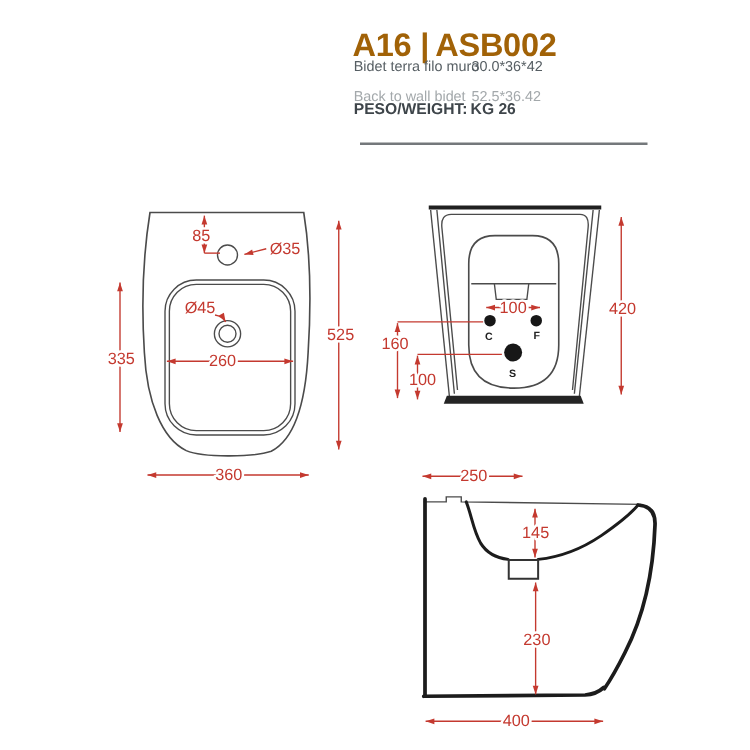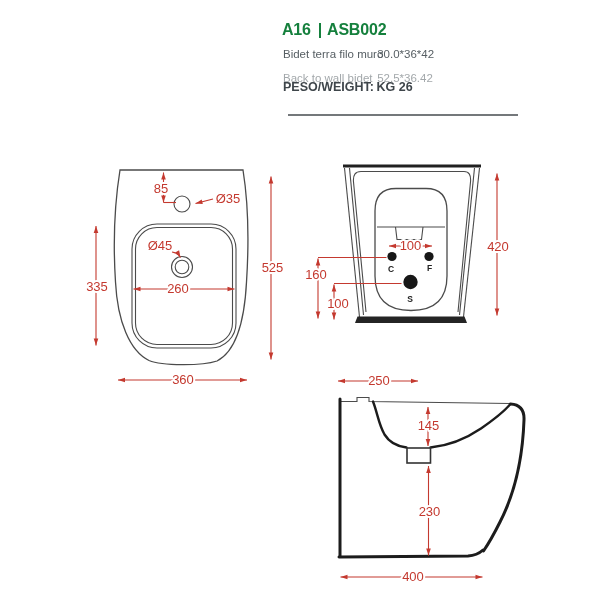--- a/index.html
+++ b/index.html
@@ -1,20 +1,20 @@
 <!DOCTYPE html>
 <html><head>
 <meta charset="utf-8">
 <style>
   html,body{margin:0;padding:0;background:#fff;}
   #sheet{position:relative;width:600px;height:600px;background:#ffffff;overflow:hidden;
          font-family:"Liberation Sans", sans-serif;}
   
-  .hdr-title{position:absolute;left:282px;top:21px;font-size:16px;font-weight:bold;
-             color:#15803d;letter-spacing:-0.2px;white-space:nowrap;}
+  .hdr-title{position:absolute;left:282px;top:21px;font-size:26px;font-weight:bold;
+             color:#a16207;letter-spacing:-0.2px;white-space:nowrap;}
   .hdr-title .sep{margin:0 5px 0 7px;font-weight:bold;}
   .hdr-row{position:absolute;left:283px;white-space:nowrap;font-size:11.5px;}
   .hdr-row .col1{display:inline-block;width:91px;}
   .row-it{top:48px;color:#565e63;}
   .row-en{top:72px;color:#a3a8ab;}
   .row-weight{top:80px;font-size:12.5px;font-weight:bold;color:#3e454a;}
   .row-weight .col1{width:90px;}
   .hdr-rule{position:absolute;left:288px;top:114px;width:230px;height:2px;background:#74787b;}
   
   svg{position:absolute;left:0;top:0;}

